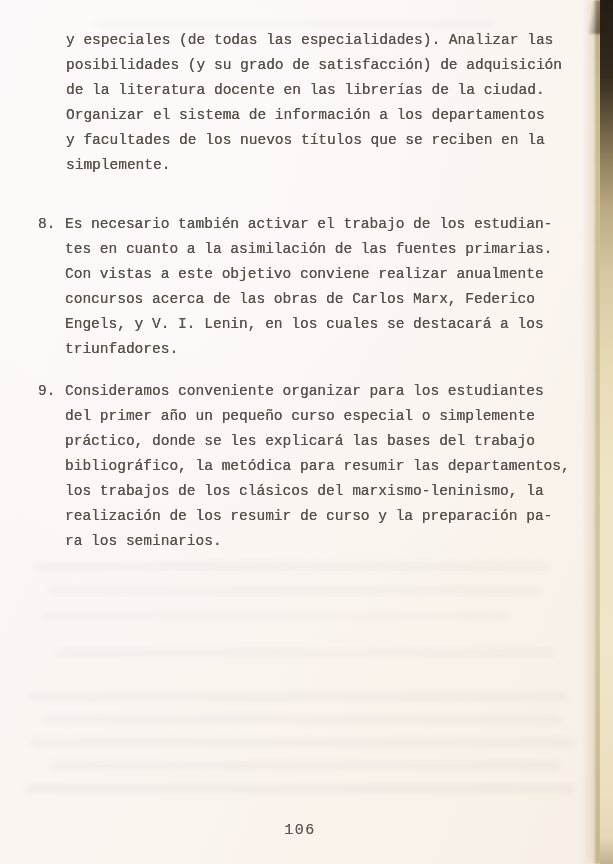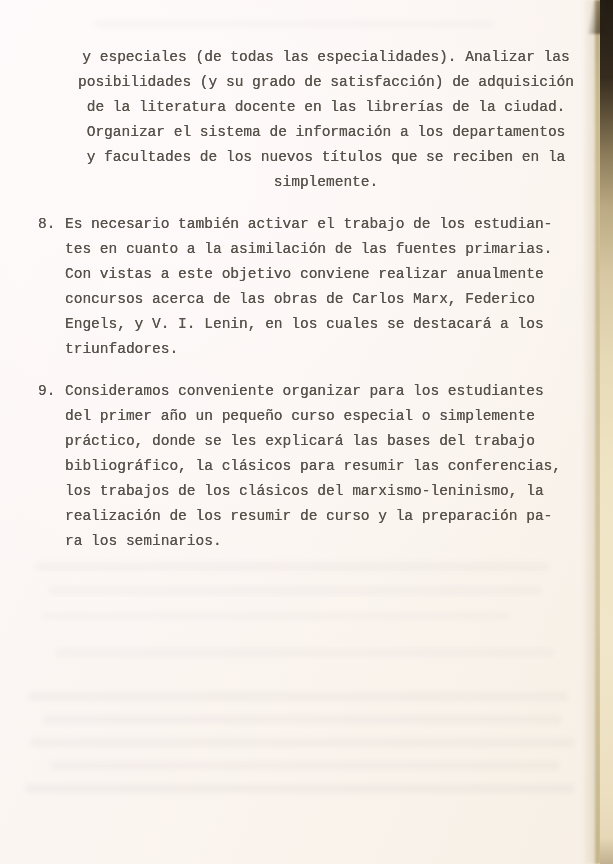--- a/index.html
+++ b/index.html
@@ -19,21 +19,21 @@
   .tline {
     height: 25px;
     line-height: 25px;
     font-size: 14.5px;
     white-space: pre;
     letter-spacing: 0px;
     color: #56514a;
     text-shadow: 0 0 0.6px rgba(80,74,66,0.75), 0.3px 0.3px 0.4px rgba(80,74,66,0.28);
     filter: blur(0.22px);
   }
-  .para-continuation { position: absolute; left: 66px; top: 45px; width: 520px; text-align: center; }
+  .para-continuation { position: absolute; left: 66px; top: 28px; width: 520px; }
   .numbered-item { position: absolute; left: 38px; width: 548px; display: flex; align-items: flex-start; }
   .item-8 { top: 212px; }
   .item-9 { top: 379px; }
   .item-number {
     width: 27px; flex: 0 0 27px;
     height: 25px; line-height: 25px; font-size: 14.5px;
     text-shadow: 0 0 0.6px rgba(80,74,66,0.75);
     filter: blur(0.22px);
   }
   .item-lines { flex: 1; }
@@ -109,40 +109,41 @@
       <div class="tline">triunfadores.</div>
     </div>
   </div>
 
   <div class="numbered-item item-9">
     <div class="item-number">9.</div>
     <div class="item-lines">
       <div class="tline">Consideramos conveniente organizar para los estudiantes</div>
       <div class="tline">del primer año un pequeño curso especial o simplemente</div>
       <div class="tline">práctico, donde se les explicará las bases del trabajo</div>
-      <div class="tline">bibliográfico, la clásicos para resumir las conferencias,</div>
+      <div class="tline">bibliográfico, la metódica para resumir las departamentos,</div>
       <div class="tline">los trabajos de los clásicos del marxismo-leninismo, la</div>
       <div class="tline">realización de los resumir de curso y la preparación pa-</div>
       <div class="tline">ra los seminarios.</div>
     </div>
   </div>
 
   <div>
     <div class="bleed" style="left:95px;  top:20px;  width:400px; height:8px; opacity:0.035;"></div>
     <div class="bleed" style="left:35px;  top:562px; width:515px; height:9px; opacity:0.050;"></div>
     <div class="bleed" style="left:48px;  top:586px; width:495px; height:9px; opacity:0.045;"></div>
     <div class="bleed" style="left:40px;  top:612px; width:470px; height:8px; opacity:0.035;"></div>
     <div class="bleed" style="left:55px;  top:648px; width:500px; height:9px; opacity:0.045;"></div>
     <div class="bleed" style="left:28px;  top:692px; width:540px; height:9px; opacity:0.060;"></div>
     <div class="bleed" style="left:42px;  top:715px; width:520px; height:9px; opacity:0.055;"></div>
     <div class="bleed" style="left:30px;  top:738px; width:545px; height:9px; opacity:0.060;"></div>
     <div class="bleed" style="left:50px;  top:761px; width:510px; height:9px; opacity:0.055;"></div>
     <div class="bleed" style="left:25px;  top:784px; width:550px; height:9px; opacity:0.065;"></div>
   </div>
 
+  <div class="page-number">106</div>
 
   <div class="edge-soft-shadow"></div>
   <div class="edge-tan-line"></div>
   <div class="edge-dark-band"></div>
   <div class="corner-dark-blend"></div>
   <div class="edge-bottom-shade"></div>
 
 </div>
 
 </body></html>

